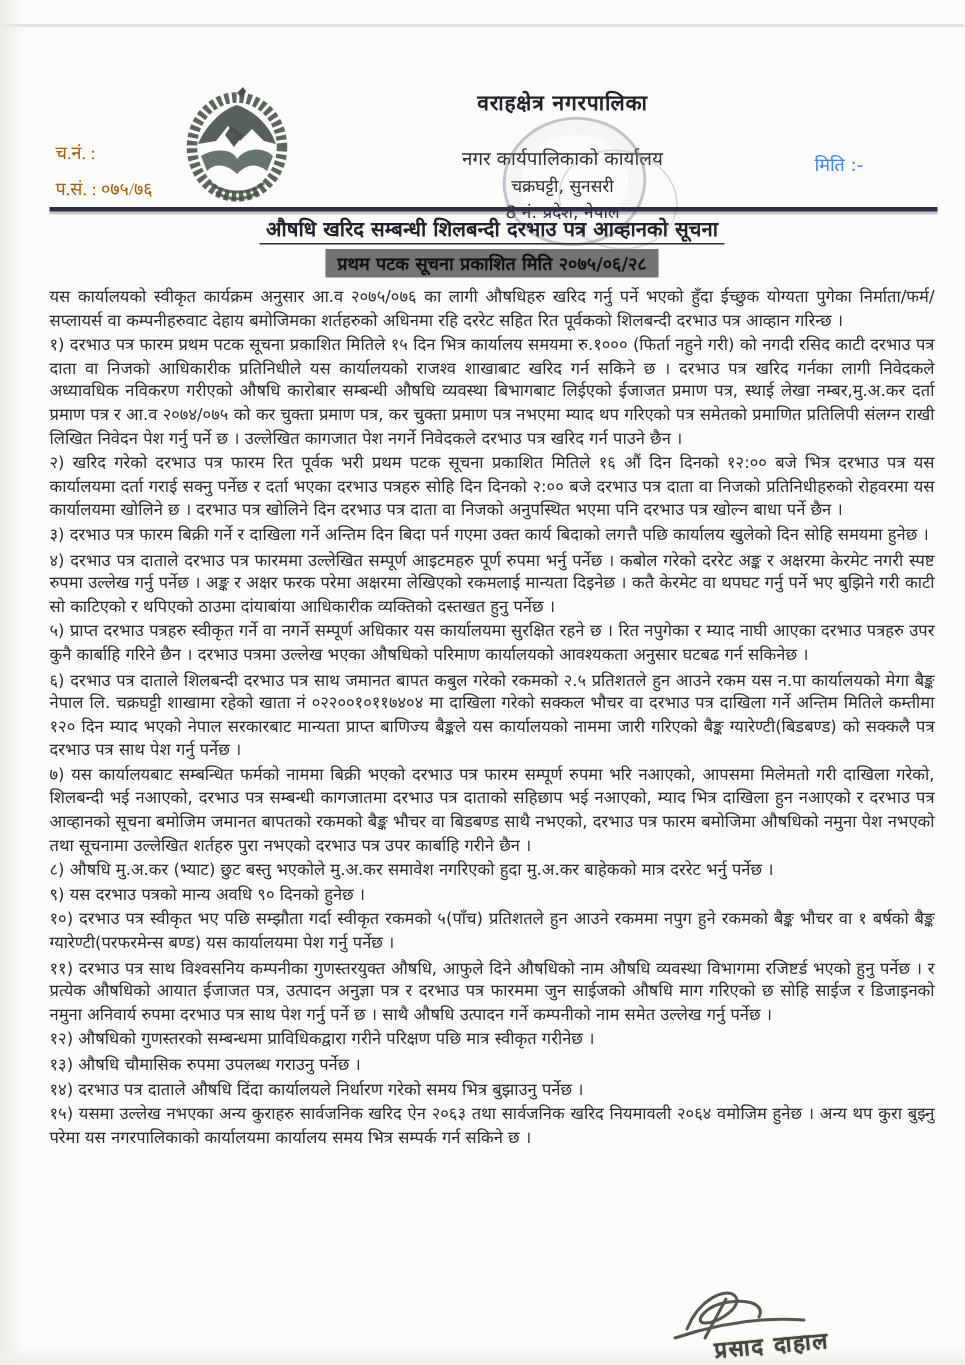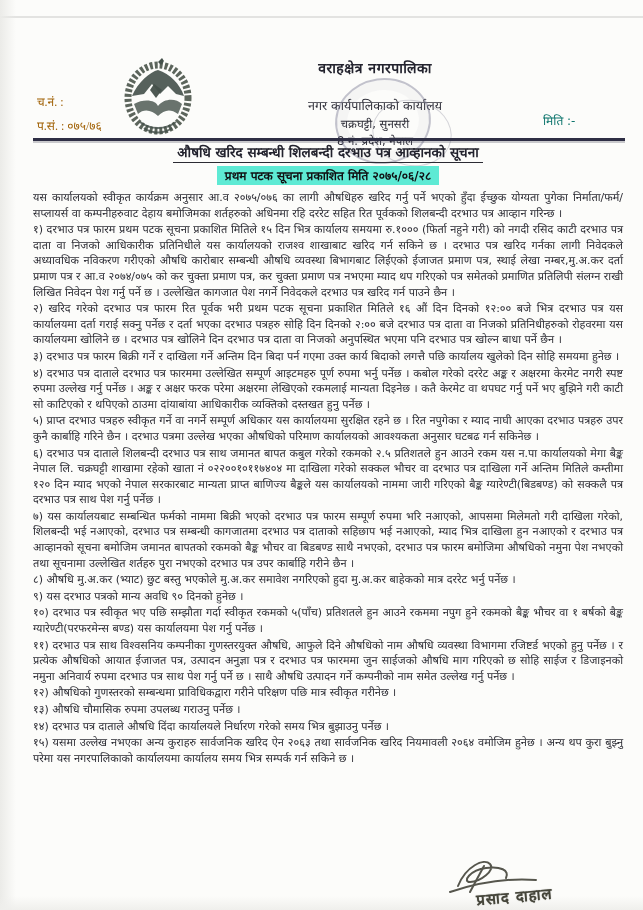--- a/index.html
+++ b/index.html
@@ -11,41 +11,41 @@
   }
   
   .scan-top-line{position:absolute;left:0;top:16px;width:100%;height:2px;background:#e3e3e1;}
   .scan-left-edge{position:absolute;left:0;top:0;width:16px;height:100%;
     background:linear-gradient(90deg,#ebebe8,rgba(252,252,250,0));}
   .scan-bottom-shade{position:absolute;left:0;bottom:0;width:100%;height:14px;
     background:linear-gradient(0deg,#efefec,rgba(252,252,250,0));}
 
   
   .hdr-refs{position:absolute;left:37px;top:90px;font-size:12px;line-height:24px;color:#a16207;font-family:Liberation Serif, serif;}
-  .hdr-date{position:absolute;left:543px;top:112px;font-size:12px;color:#0f766e;}
+  .hdr-date{position:absolute;left:543px;top:101px;font-size:12px;color:#3b82f6;}
   .emblem{position:absolute;left:118px;top:56px;width:80px;height:88px;}
   .org-block{position:absolute;left:232px;top:58px;width:286px;text-align:center;}
   .org-name{font-size:14px;font-weight:bold;color:#23232e;letter-spacing:.5px;}
   .org-sub{font-size:12.5px;margin-top:20px;color:#2e2e38;}
   .org-sub2{font-size:11.5px;margin-top:2px;color:#2e2e38;}
   .stamp{position:absolute;border-radius:50%;opacity:.45;pointer-events:none;}
   .stamp-a{left:335px;top:78px;width:92px;height:82px;border:2px solid #7d7d95;
     box-shadow:inset 0 0 0 10px rgba(125,125,149,.12);transform:rotate(-8deg);}
   .stamp-b{left:372px;top:100px;width:78px;height:64px;border:1.5px solid #8c8c9e;transform:rotate(12deg);opacity:.35;}
   .hdr-rule{position:absolute;left:33px;top:138px;width:592px;height:3px;background:#2e2e44;
     box-shadow:0 2px 0 rgba(46,46,68,.25);}
 
   
   .notice{position:absolute;left:33px;top:142px;width:590px;}
   .title-row{text-align:center;}
   .title{display:inline-block;font-size:13.5px;font-weight:bold;color:#23232e;
     border-bottom:1.5px solid #2b2b33;padding:0 4px 1px;}
   .pub-row{text-align:center;margin-top:2px;}
   .pub{display:inline-block;font-size:12px;font-weight:bold;color:#101012;
-    background:#5eead4;padding:1px 8px;}
+    background:#737373;padding:1px 8px;}
   .body-text{margin-top:5px;font-size:11px;line-height:15.6px;text-align:justify;color:#2b2b33;}
   .body-text p{margin:0 0 1px 0;}
 
   
   .sig{position:absolute;left:440px;top:852px;width:200px;height:58px;}
   .sig svg{position:absolute;left:0;top:0;}
   .sig-stamp{position:absolute;left:36px;top:34px;font-size:15px;font-weight:bold;
     color:#45453a;transform:rotate(-5deg);letter-spacing:1px;white-space:nowrap;
     text-shadow:0 0 1px rgba(69,69,58,.6);}
 </style>

